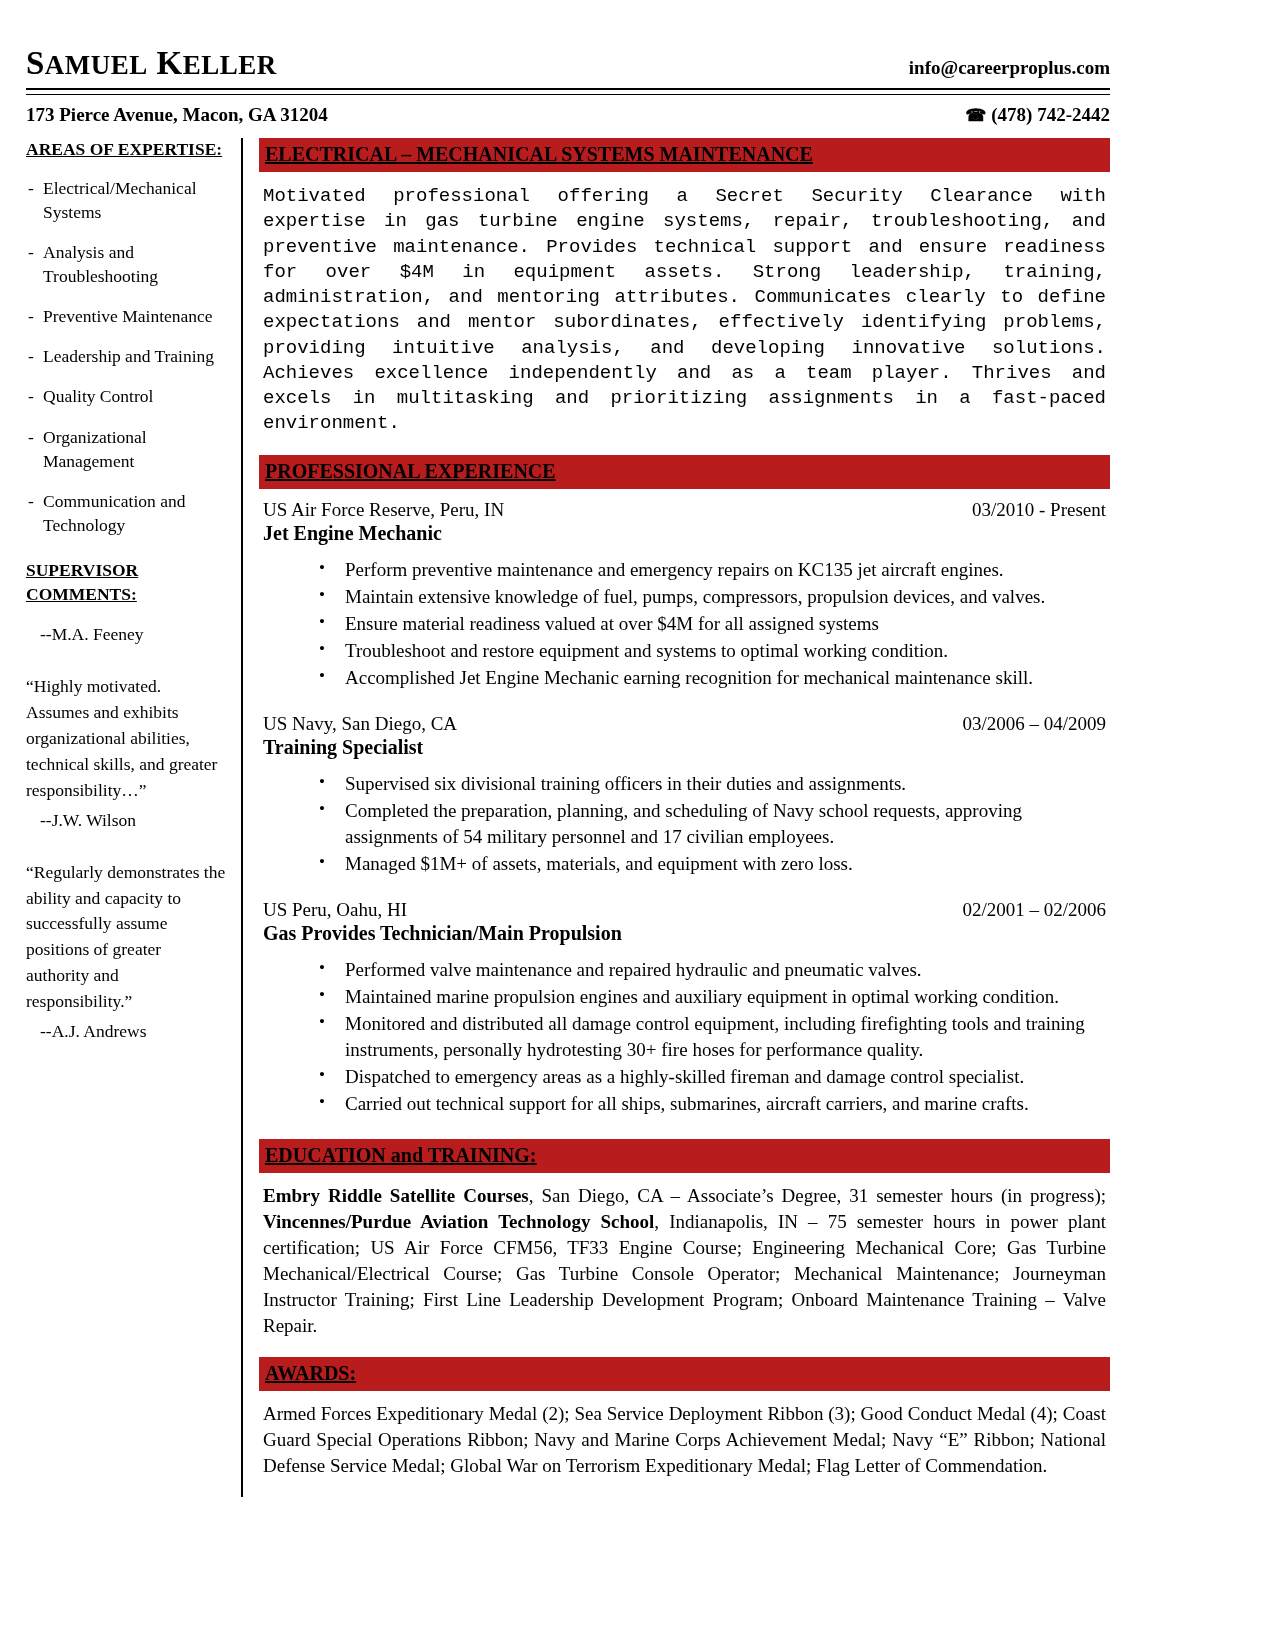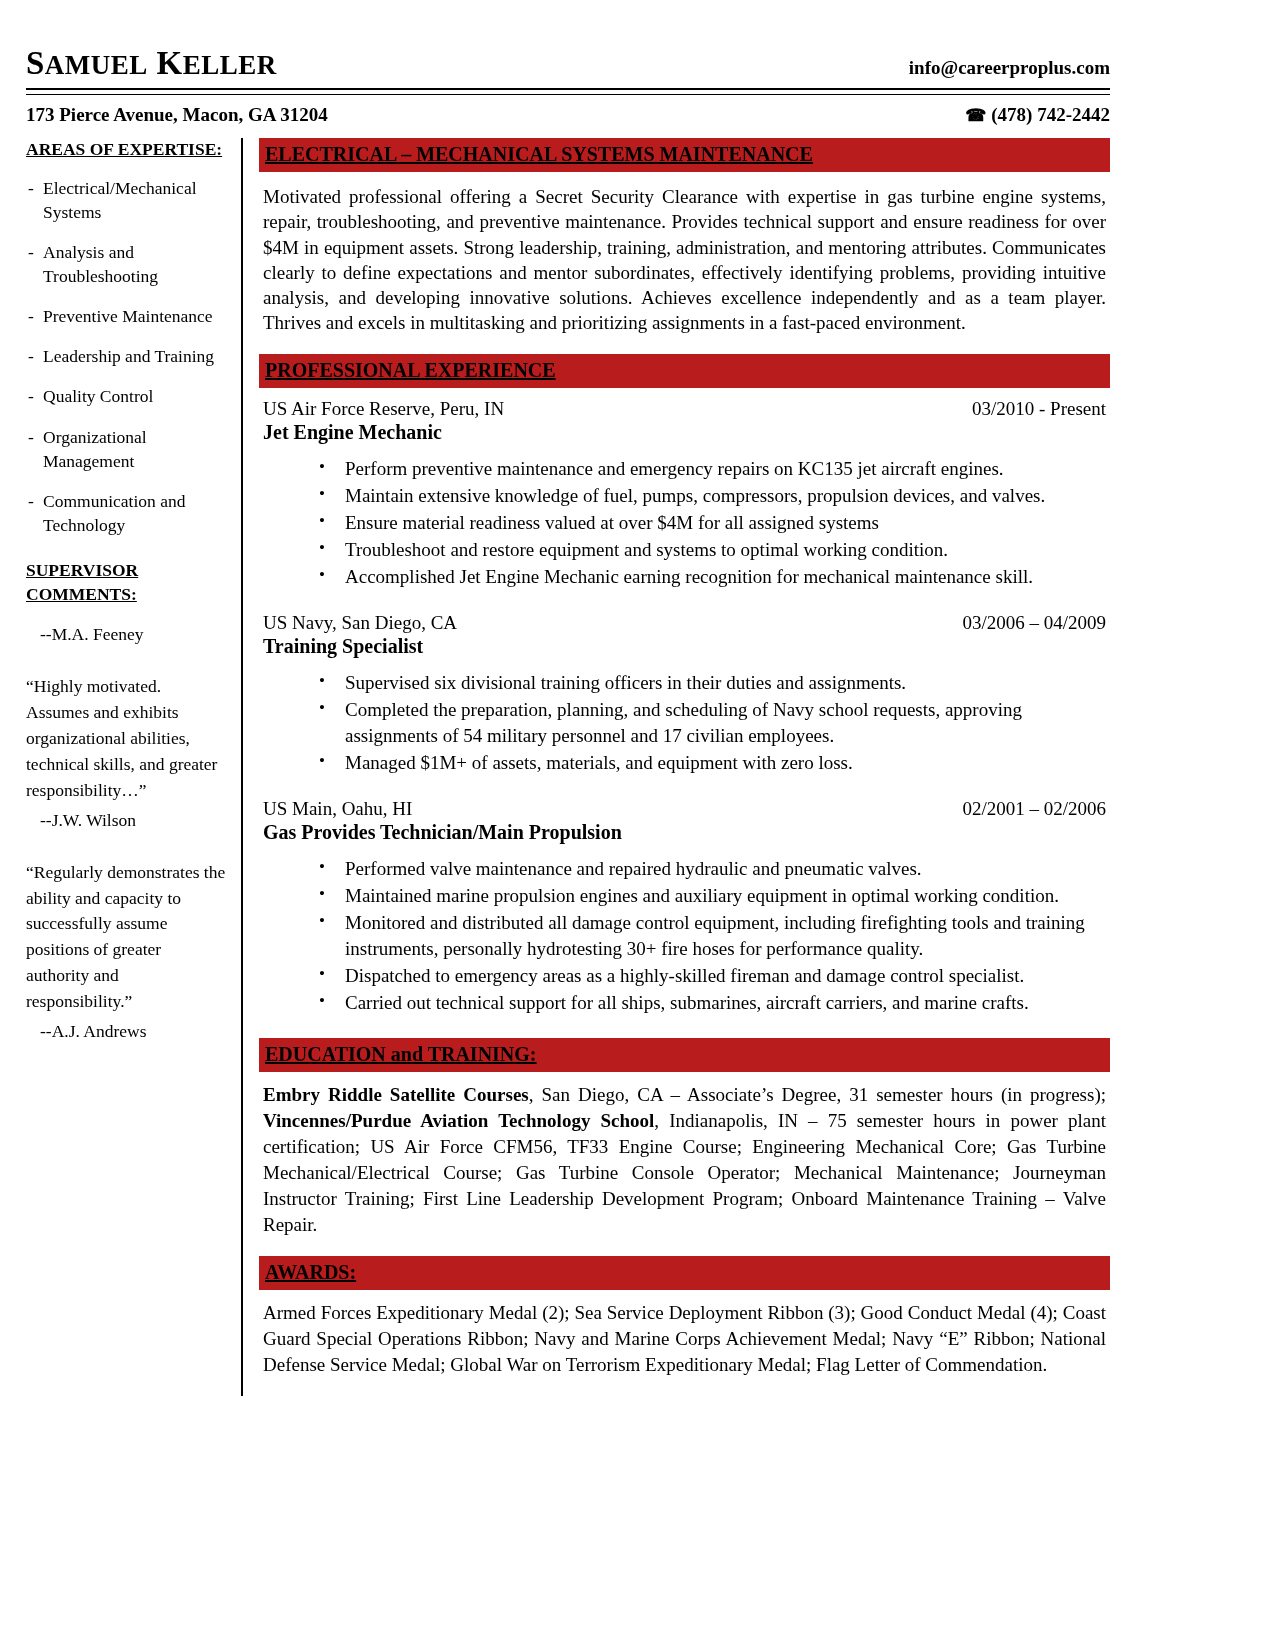--- a/index.html
+++ b/index.html
@@ -144,20 +144,21 @@
     font-weight: bold;
     font-size: 20px;
     text-decoration: underline;
   }
   .summary {
     font-size: 19px;
     line-height: 1.33;
     text-align: justify;
     margin: 12px 0 18px 0;
     padding: 0 4px 0 4px;
+    font-family: Liberation Mono, monospace;
   }
   .job {
     margin-bottom: 6px;
     padding: 0 4px;
   }
   .job-head {
     display: flex;
     justify-content: space-between;
     align-items: baseline;
     font-size: 19px;
@@ -279,21 +280,21 @@
         <div class="job-title">Training Specialist</div>
       </div>
       <ul class="bullets">
         <li>Supervised six divisional training officers in their duties and assignments.</li>
         <li>Completed the preparation, planning, and scheduling of Navy school requests, approving assignments of 54 military personnel and 17 civilian employees.</li>
         <li>Managed $1M+ of assets, materials, and equipment with zero loss.</li>
       </ul>
 
       <div class="job">
         <div class="job-head">
-          <span>US Main, Oahu, HI</span>
+          <span>US Peru, Oahu, HI</span>
           <span>02/2001 – 02/2006</span>
         </div>
         <div class="job-title">Gas Provides Technician/Main Propulsion</div>
       </div>
       <ul class="bullets">
         <li>Performed valve maintenance and repaired hydraulic and pneumatic valves.</li>
         <li>Maintained marine propulsion engines and auxiliary equipment in optimal working condition.</li>
         <li>Monitored and distributed all damage control equipment, including firefighting tools and training instruments, personally hydrotesting 30+ fire hoses for performance quality.</li>
         <li>Dispatched to emergency areas as a highly-skilled fireman and damage control specialist.</li>
         <li>Carried out technical support for all ships, submarines, aircraft carriers, and marine crafts.</li>

